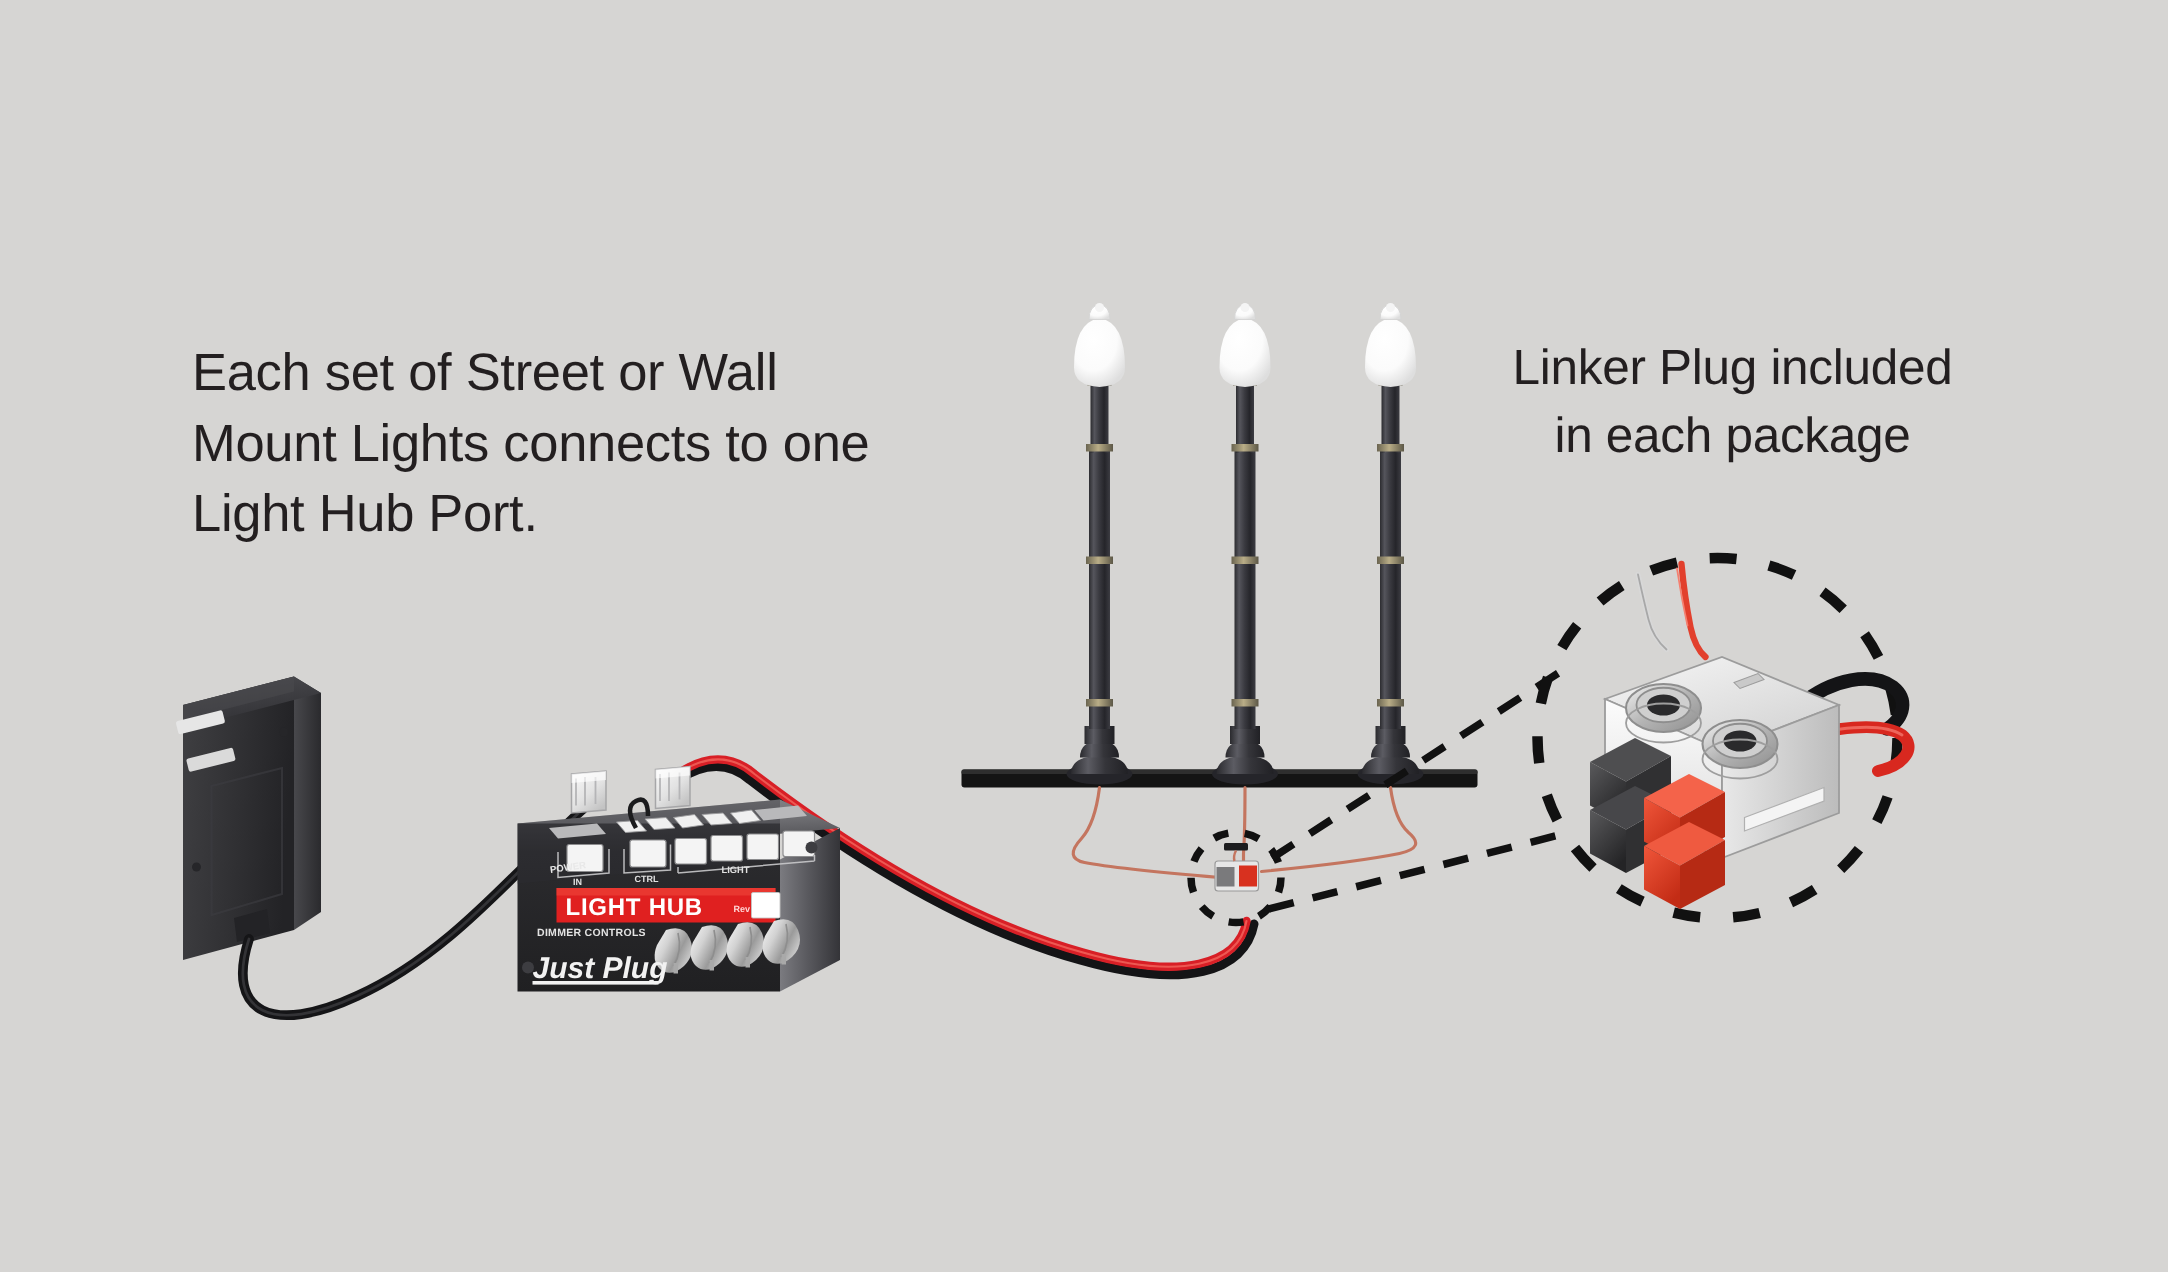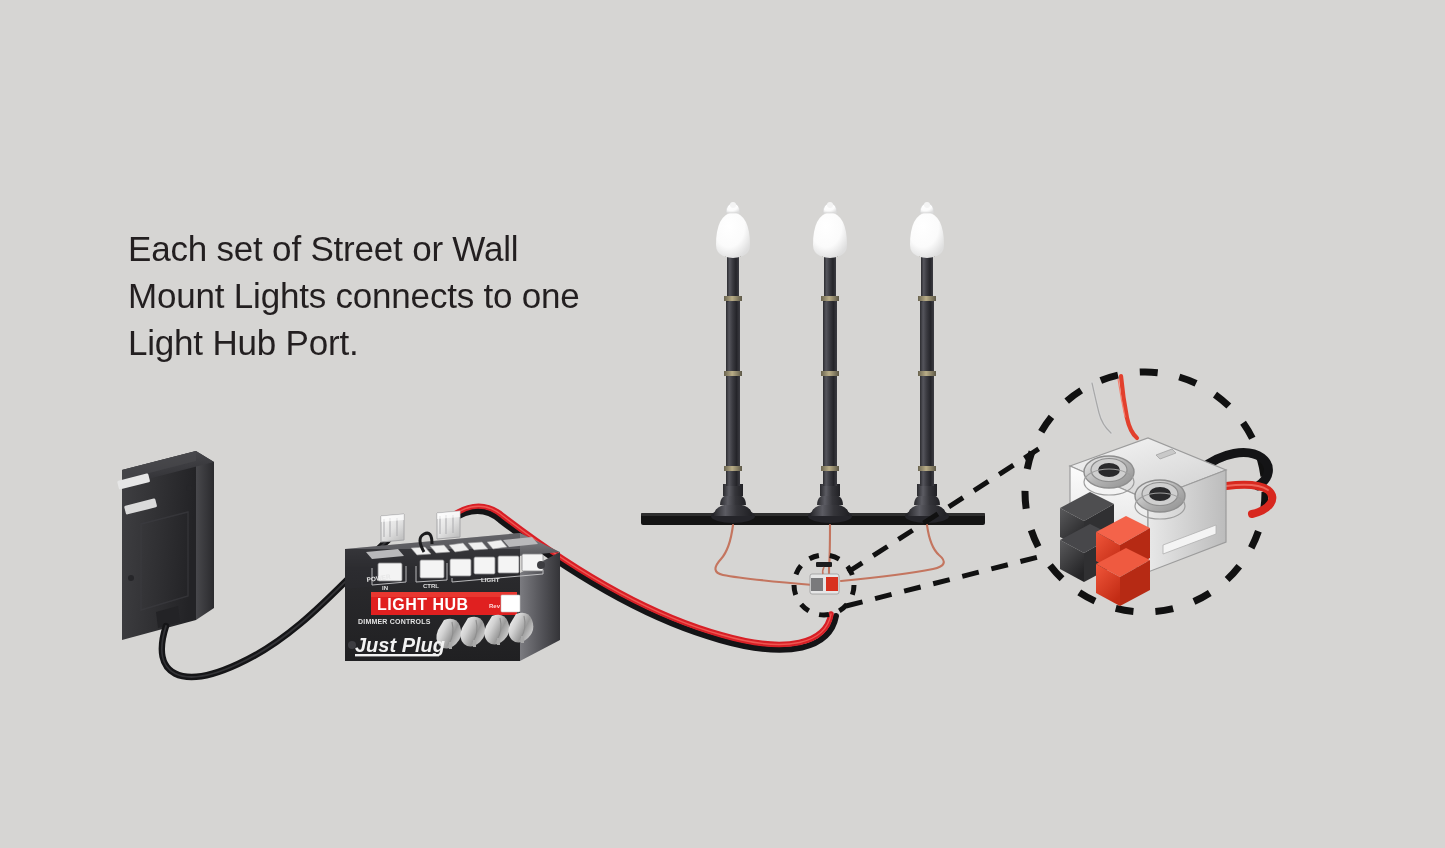--- a/index.html
+++ b/index.html
@@ -35,20 +35,22 @@
 </style>
 </head>
 <body style="background: rgb(214, 213, 211);">
 
 <div id="stage">
 
   <div class="caption" id="caption-left">Each set of Street or Wall
 Mount Lights connects to one
 Light Hub Port.</div>
 
+  <div class="caption" id="caption-right">Linker Plug included
+in each package</div>
 
   <svg width="1445" height="848" viewBox="0 0 1445 848">
     <defs>
       <linearGradient id="gPoleDark" x1="0" y1="0" x2="1" y2="0">
         <stop offset="0%" stop-color="#2c2c30"></stop>
         <stop offset="22%" stop-color="#55555c"></stop>
         <stop offset="48%" stop-color="#3a3a40"></stop>
         <stop offset="75%" stop-color="#25252a"></stop>
         <stop offset="100%" stop-color="#3c3c42"></stop>
       </linearGradient>

